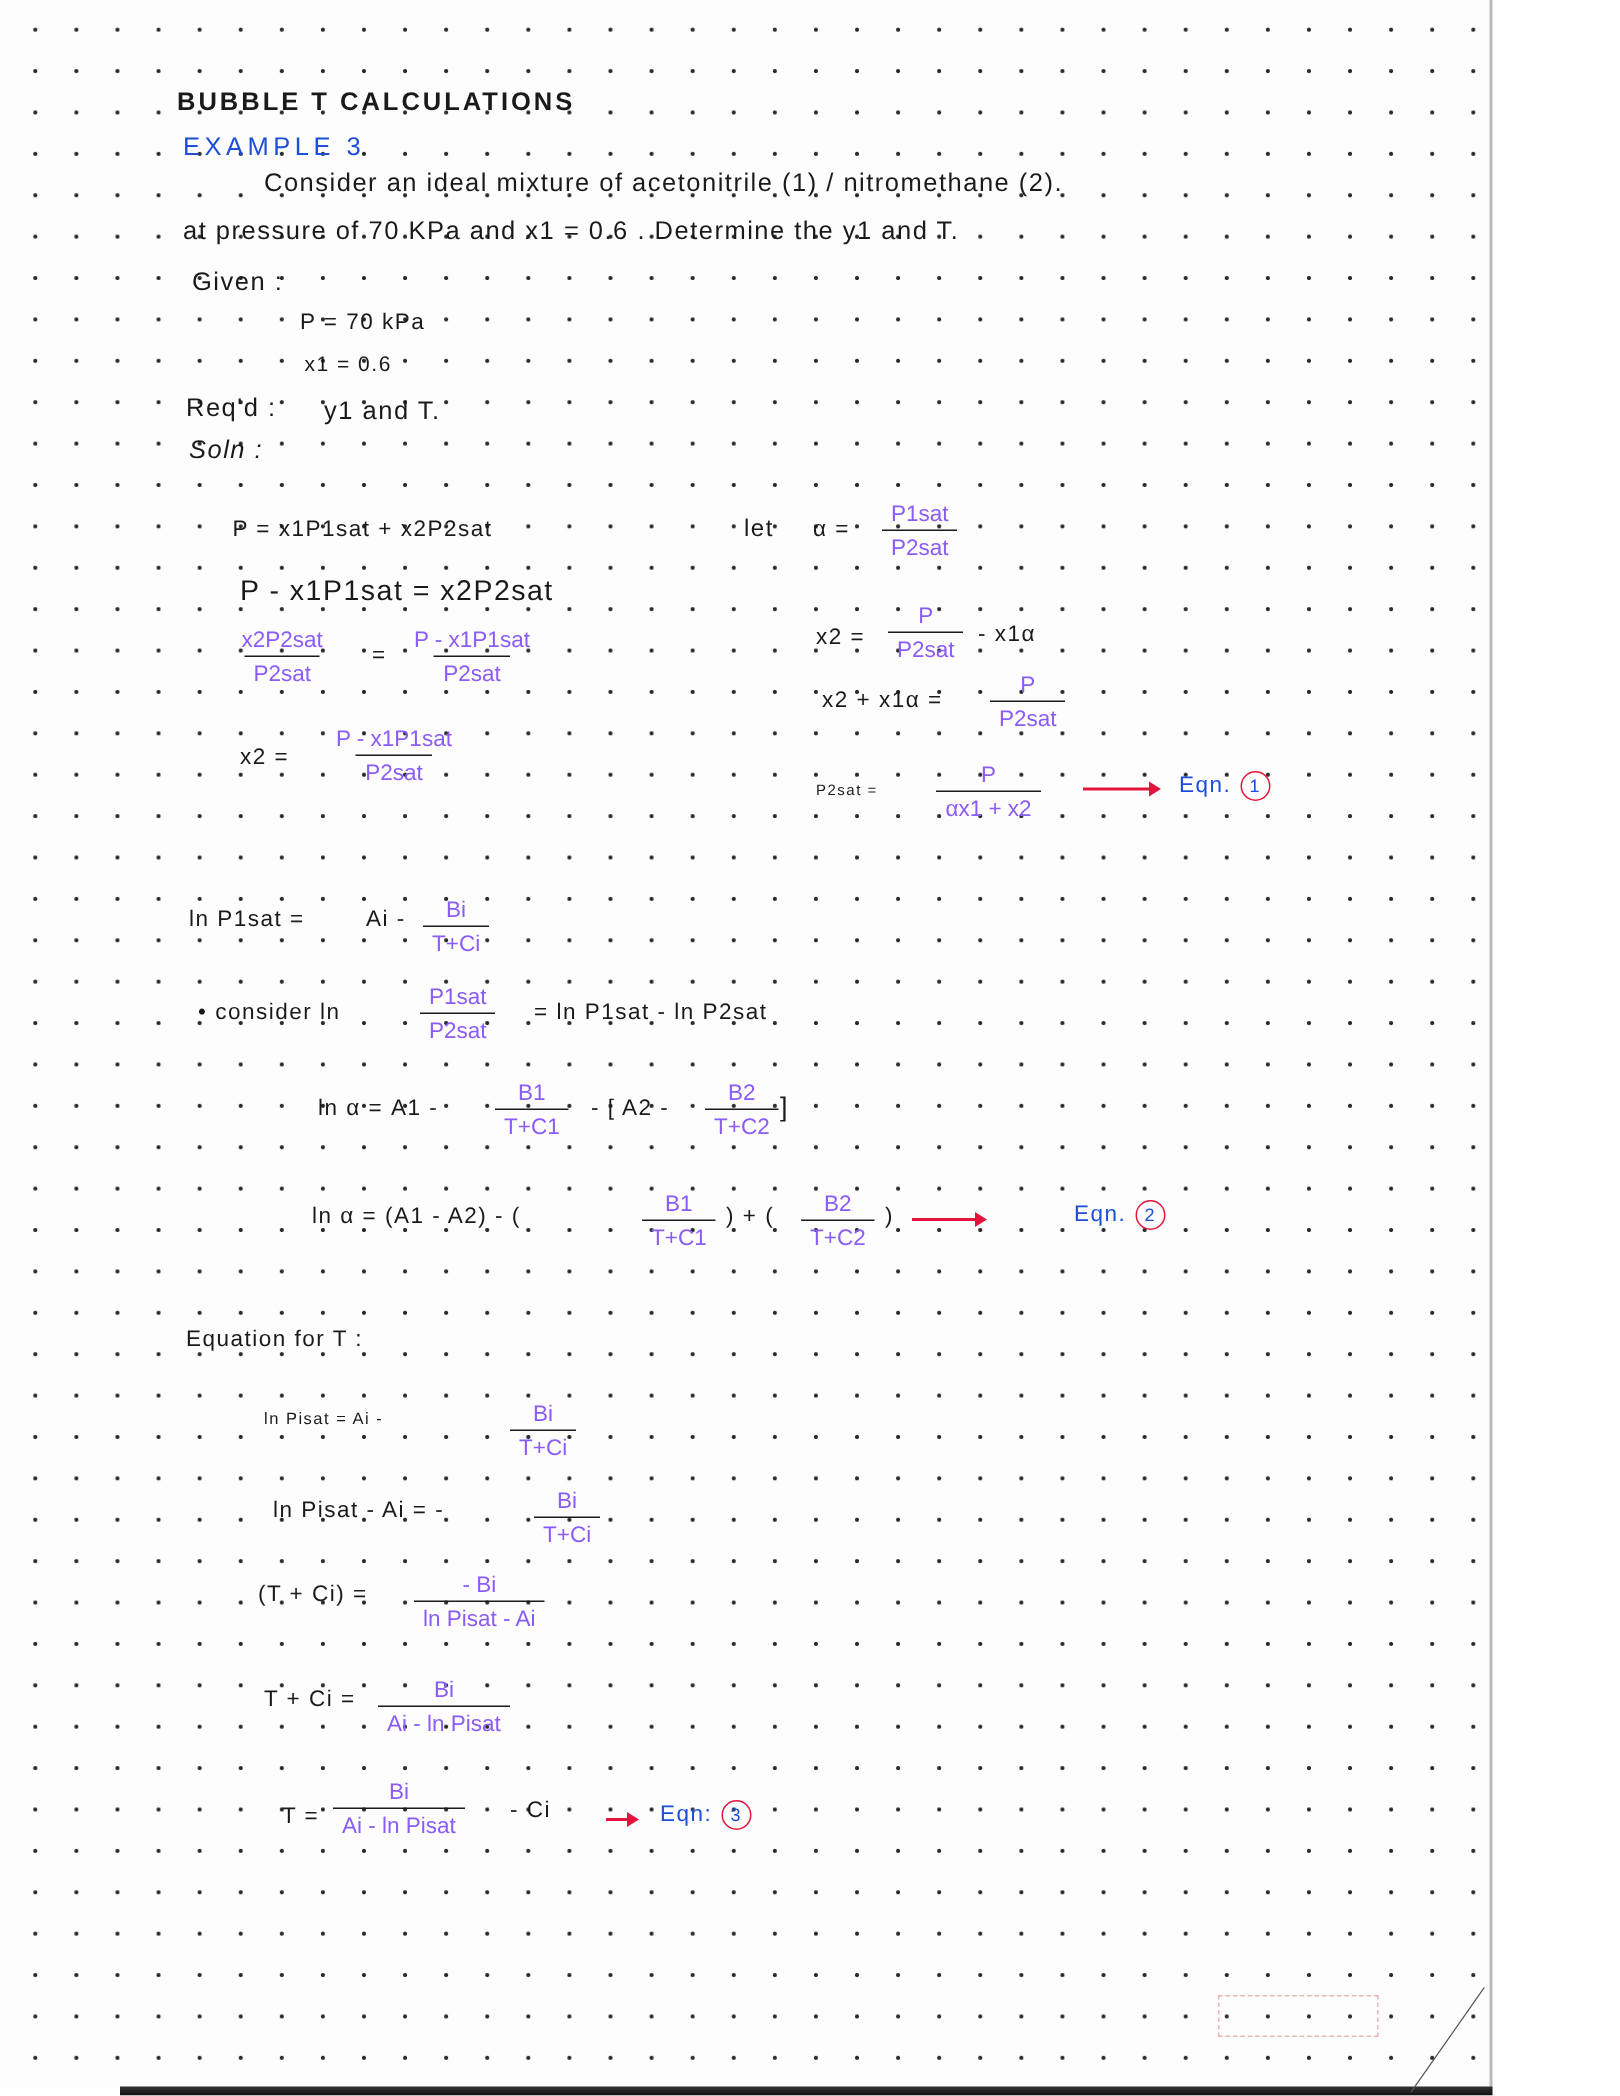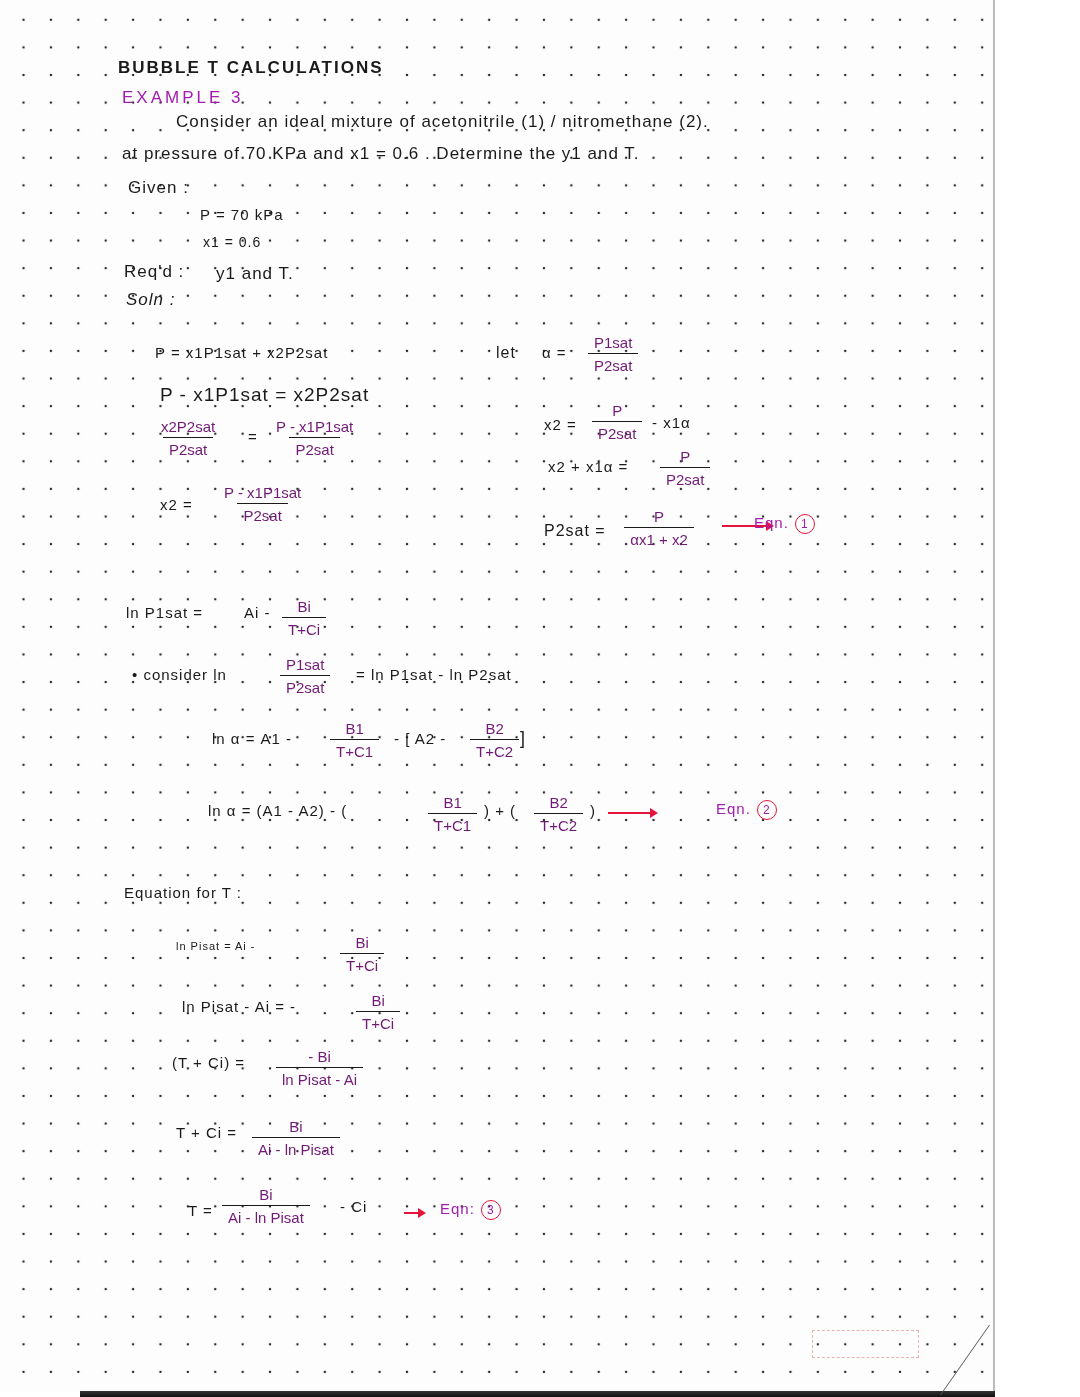--- a/index.html
+++ b/index.html
@@ -26,22 +26,22 @@
     transform: skewX(-35deg); transform-origin: bottom left;
     background: transparent;
   }
   .stamp {
     position: absolute; left: 812px; top: 1330px; width: 105px; height: 26px;
     border: 1px dashed #e8b4b4; color: #e6c2c2; font-size: 12px;
     text-align: center; line-height: 26px; font-style: italic;
   }
   .hw { position: absolute; color: #1a1a1a; font-family: "Liberation Sans", sans-serif; font-size: 17px; white-space: nowrap; letter-spacing: 1px; }
   .title { font-weight: bold; font-size: 17px; letter-spacing: 2px; }
-  .red { color: #a21caf; }
-  .frac { position: absolute; display: inline-flex; flex-direction: column; align-items: center; color:#701a75; font-family: "Liberation Sans", sans-serif; font-size: 15px; white-space: nowrap; }
+  .red { color: #1d4ed8; }
+  .frac { position: absolute; display: inline-flex; flex-direction: column; align-items: center; color:#8b5cf6; font-family: "Liberation Sans", sans-serif; font-size: 15px; white-space: nowrap; }
   .frac .num { padding: 0 6px 2px 6px; }
   .frac .den { border-top: 1.4px solid #1a1a1a; padding: 3px 6px 0 6px; }
   .arrow { position: absolute; height: 2px; background: #e5143c; }
   .arrow::after { content: ""; position: absolute; right: -2px; top: -4px; border-left: 8px solid #e5143c; border-top: 5px solid transparent; border-bottom: 5px solid transparent; }
   .circ { display: inline-block; width: 18px; height: 18px; border: 1.6px solid #e5143c; border-radius: 50%; text-align: center; line-height: 18px; font-size: 12px; margin-left: 6px; }
 </style>
 </head>
 <body>
 
 <div class="page"></div>
@@ -90,27 +90,27 @@
 <div class="frac" style="left:592px;top:402px;">
   <span class="num">P</span>
   <span class="den">P2sat</span>
 </div>
 <div class="hw" style="left:652px;top:414px;font-size:15px;">- x1α</div>
 <div class="hw" style="left:548px;top:458px;font-size:15px;">x2 + x1α =</div>
 <div class="frac" style="left:660px;top:448px;">
   <span class="num">P</span>
   <span class="den">P2sat</span>
 </div>
-<div class="hw" style="left:544px;top:522px;font-size:16px;">P2sat =</div>
+<div class="hw" style="left:544px;top:522px;font-size:10px;">P2sat =</div>
 <div class="frac" style="left:624px;top:508px;">
   <span class="num" style="padding:0 30px 2px 30px;">P</span>
   <span class="den">αx1 + x2</span>
 </div>
 <div class="arrow" style="left:722px;top:525px;width:50px;"></div>
-<div class="hw red" style="left:754px;top:514px;font-size:15px;">
+<div class="hw red" style="left:786px;top:514px;font-size:15px;">
   <span>Eqn.</span><span class="circ">1</span>
 </div>
 
 <div class="hw" style="left:126px;top:604px;font-size:15px;">ln P1sat =</div>
 <div class="hw" style="left:244px;top:604px;font-size:15px;">Ai -</div>
 <div class="frac" style="left:282px;top:598px;">
   <span class="num">Bi</span>
   <span class="den">T+Ci</span>
 </div>
 

